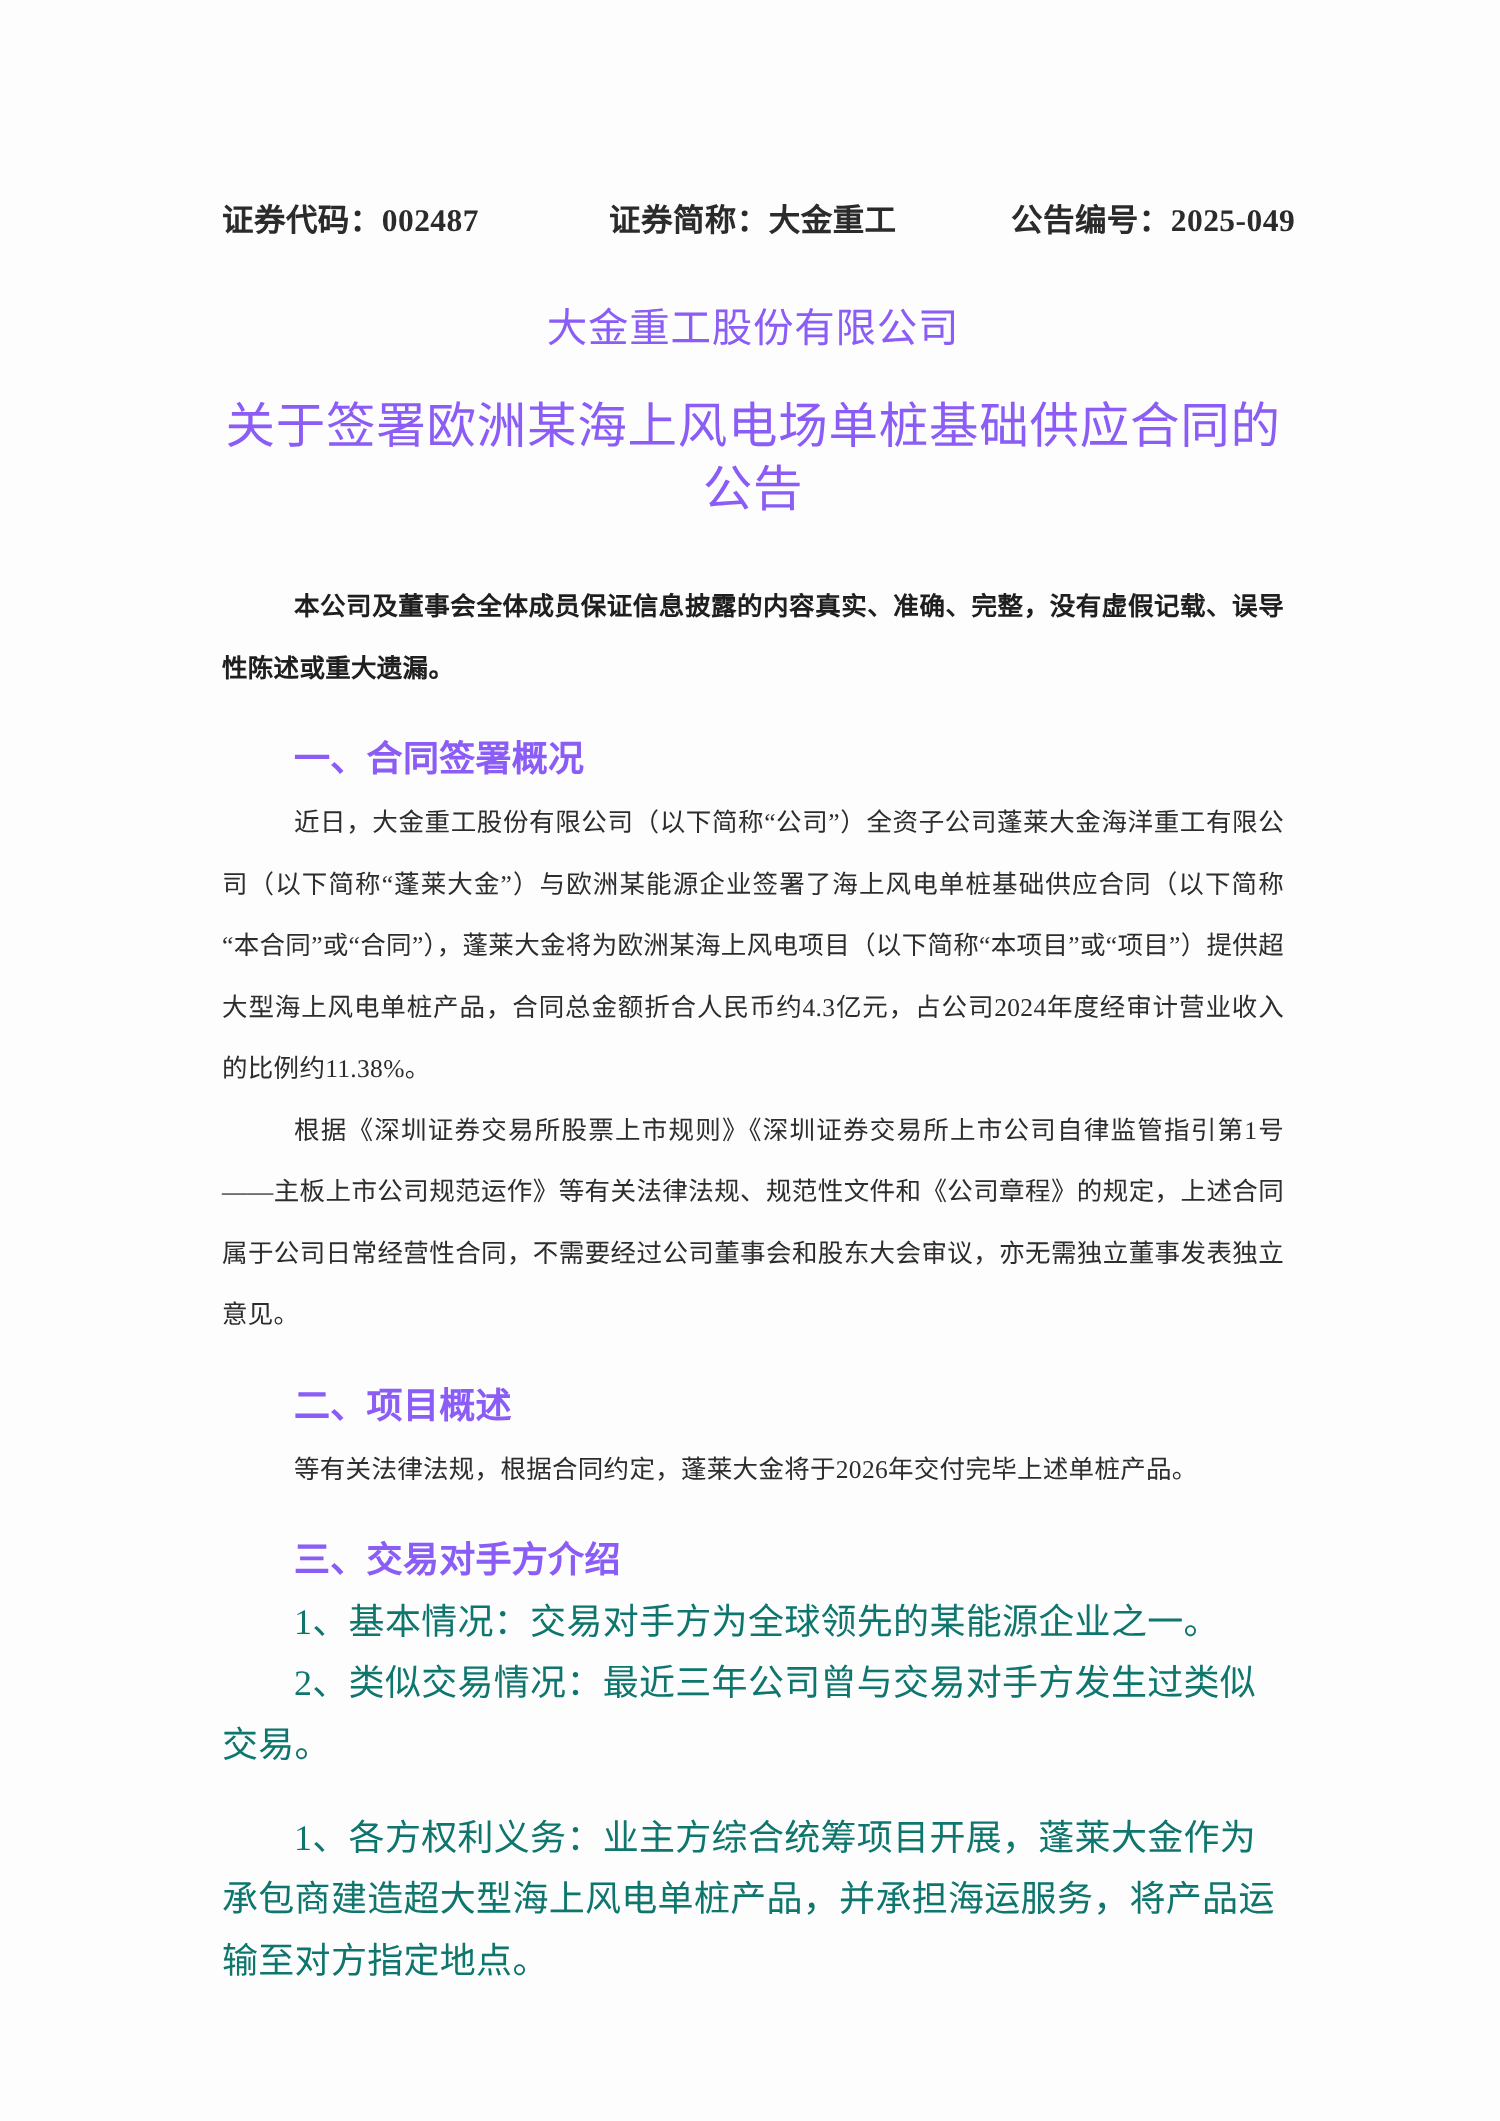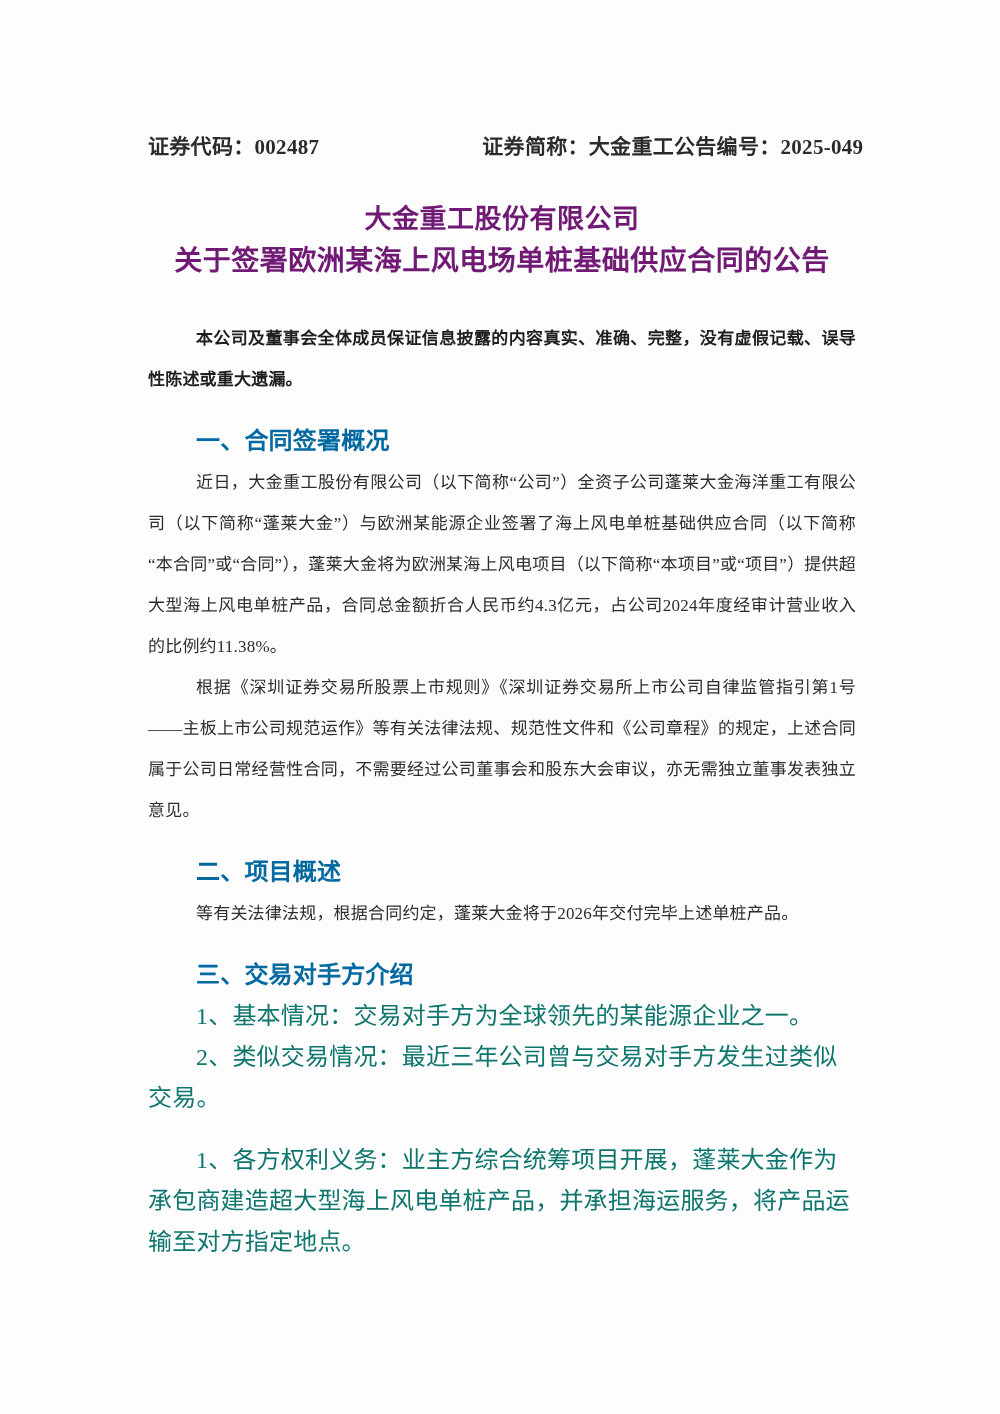--- a/index.html
+++ b/index.html
@@ -36,39 +36,39 @@
     display: flex;
     align-items: baseline;
     margin-top: 130px;
     font-size: 21px;
     font-weight: bold;
     letter-spacing: 0.3px;
     white-space: nowrap;
   }
   .doc-header .hdr-item { display: inline-block; }
   .doc-header .hdr-code  { width: 258px; }
-  .doc-header .hdr-abbr  { width: 268px; text-align: right; }
+  .doc-header .hdr-abbr  { width: 268px; }
   .doc-header .hdr-no    { width: 182px; }
   .doc-header .hdr-label { font-weight: bold; }
   .doc-header .hdr-value { font-weight: bold; }
 
   
   .title-block {
     margin-top: 38px;
     text-align: center;
   }
   .title-line {
     font-size: 27px;
-    font-weight: bold;
+    font-weight: normal;
     line-height: 42px;
     letter-spacing: 0.5px;
-    color: #701a75;
+    color: #8b5cf6;
   }
   .title-line-1 { font-size: 27px; }
-  .title-line-2 { font-size: 28px; }
+  .title-line-2 { font-size: 33px; margin-top: 24px; }
 
   
   .para {
     font-size: 17px;
     line-height: 41px;
     text-align: justify;
     text-justify: inter-ideograph;
     letter-spacing: 0.2px;
     margin: 0;
     color: #2d2d2d;
@@ -80,21 +80,21 @@
   }
   .disclaimer {
     margin-top: 36px;
   }
   .section-heading {
     font-size: 24px;
     line-height: 41px;
     font-weight: bold;
     text-indent: 48px;
     margin: 0;
-    color: #0369a1;
+    color: #8b5cf6;
     letter-spacing: 0.2px;
   }
   .sec-gap { margin-top: 21px; }
   .list-item {
     font-size: 24px;
     line-height: 41px;
     text-indent: 48px;
     margin: 0;
     color: #0f766e;
     letter-spacing: 0.2px;

